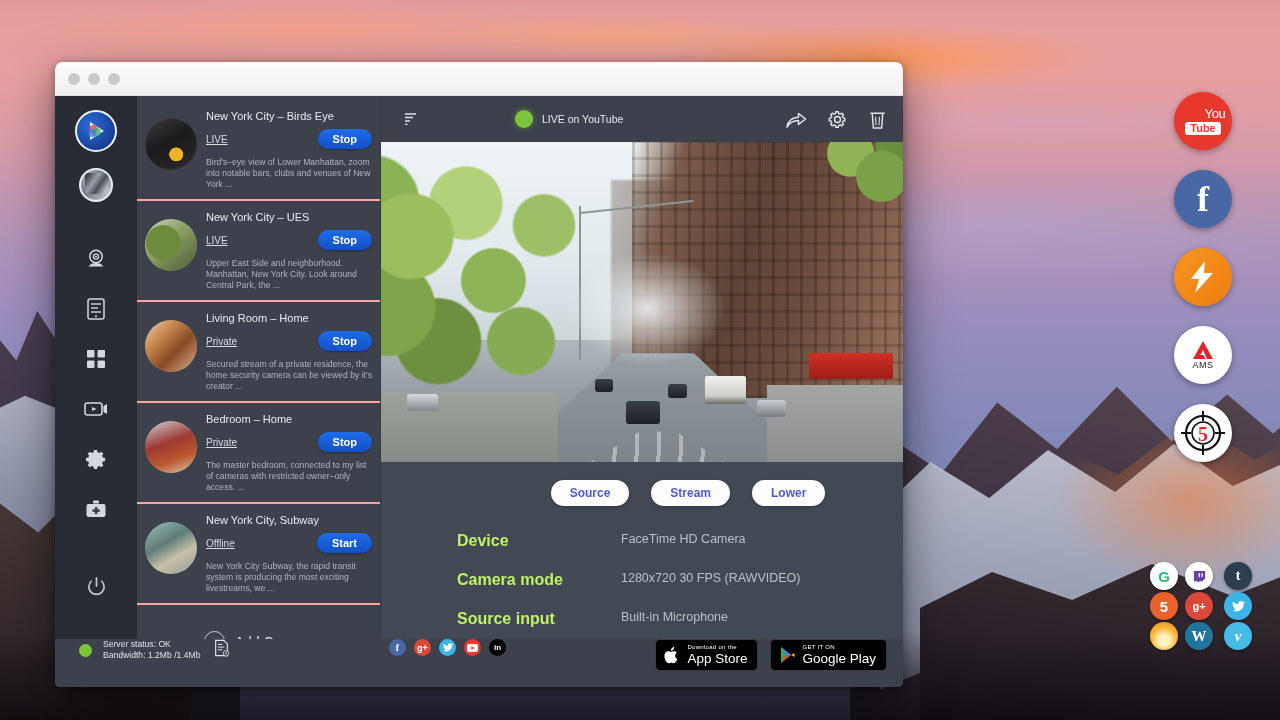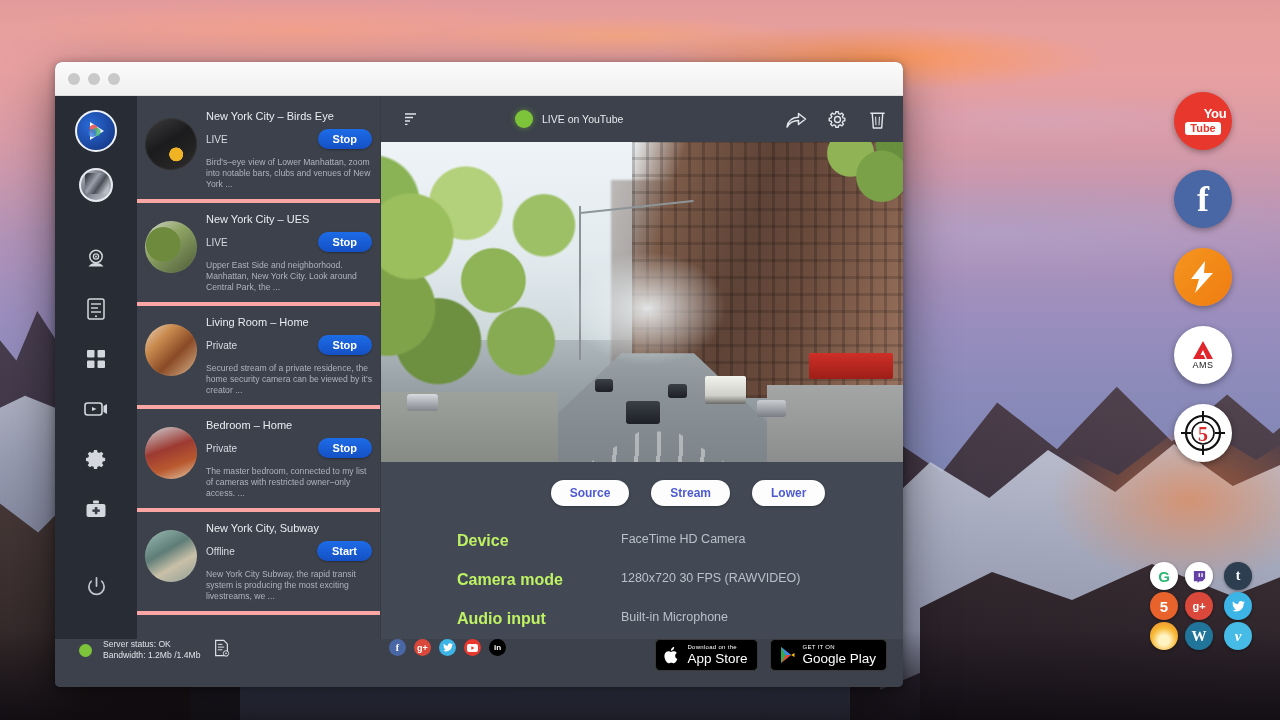--- a/index.html
+++ b/index.html
@@ -85,21 +85,21 @@
     position: absolute; left: 1172px; top: 92px; width: 62px;
     display: flex; flex-direction: column; gap: 20px; align-items: center;
   }
   .dicon {
     width: 58px; height: 58px; border-radius: 50%;
     display: flex; align-items: center; justify-content: center;
     box-shadow: 0 2px 6px rgba(0,0,0,.35);
     overflow: hidden; position: relative;
   }
   .dicon-yt { background: #e8372c; flex-direction: column; gap: 2px; }
-  .yt-word { color:#fff; font-weight: bold; font-size: 13px; line-height: 12px; letter-spacing:-.3px;margin-left:24px;}
+  .yt-word { color:#fff; font-weight: normal; font-size: 13px; line-height: 12px; letter-spacing:-.3px;margin-left:24px;}
   .yt-tube { background:#fff; color:#e8372c; font-weight:bold; font-size:11px;
              padding: 1px 5px; border-radius: 3px; line-height: 11px;}
   .dicon-fb { background:#4a67a5; }
   .fb-f { color:#fff; font-weight:bold; font-size:36px; font-family:"Liberation Serif", serif; line-height:34px; }
   .dicon-wowza { background: linear-gradient(135deg,#f5951e 0%, #ef7d10 100%); }
   .dicon-ams { background:#fff; flex-direction: column; }
   .ams-t { color:#1a1a1a; font-weight:normal; font-size:9px; letter-spacing:.5px;}
   .dicon-five { background:#fff; }
 
   
@@ -166,21 +166,21 @@
 
   
   #listcol {
     width: 244px; flex: 0 0 244px; background: #3c414b;
     display: flex; flex-direction: column; min-height:0;
     border-right: 1px solid #353a43;
   }
   #cam-list { flex: 1; overflow: hidden; padding-top: 4px; }
   .cam-row {
     display: flex; padding: 8px 8px 9px 8px; gap: 9px;
-    border-bottom: 4px solid #fca5a5;
+    border-bottom: 2px solid #fca5a5;
     cursor: pointer;
   }
   .cam-row:first-child{ border-top: none; }
   .thumb {
     width: 52px; height: 52px; border-radius: 50%; flex: 0 0 52px;
     margin-top: 10px; overflow:hidden; box-shadow: inset 0 0 0 1px rgba(255,255,255,.06);
   }
   .t1 { background:
         radial-gradient(circle at 60% 70%, #f0b323 0 14%, rgba(240,179,35,0) 15%),
         linear-gradient(150deg,#3d3d3f 0%, #1b1b1d 45%, #2e2b2a 100%); }
@@ -189,21 +189,21 @@
         linear-gradient(140deg,#cfd6c9 0%, #8fa364 40%, #4c5b38 100%); }
   .t3 { background:
         linear-gradient(135deg,#e8d3bc 0%, #c98a4e 30%, #8a4a26 60%, #d9b48c 100%); }
   .t4 { background:
         linear-gradient(160deg,#cfd3d6 0%, #9c3a32 42%, #b9592f 70%, #e0c6a6 100%); }
   .t5 { background:
         linear-gradient(150deg,#9bbdb5 0%, #5e7d77 40%, #c9c0a8 65%, #8f9c96 100%); }
   .cam-info { flex: 1; min-width: 0; }
   .cam-title { color:#e9ecf1; font-size: 11px; margin: 2px 0 7px 0; white-space:nowrap; overflow:hidden; }
   .cam-mid { display:flex; align-items:center; justify-content: space-between; margin-bottom: 8px;}
-  .cam-state { color:#d8dce2; font-size: 10px; }
+  .cam-state { color:#d8dce2; font-size: 10px; text-decoration: underline; }
   .cam-btn {
     color:#fff; font-size: 11px; font-weight: bold;
     padding: 4px 15px; border-radius: 11px; border: none; cursor:pointer;
     background: linear-gradient(180deg,#1d6ce8 0%, #1450c4 100%);
     box-shadow: 0 1px 2px rgba(0,0,0,.3);
   }
   .cam-desc { color:#aeb4bd; font-size: 8.6px; line-height: 11px; }
 
   #add-camera {
     display:flex; align-items:center; justify-content:center; gap:10px;
@@ -649,21 +649,21 @@
         <div id="details">
           <div class="drow">
             <div class="dlabel">Device</div>
             <div class="dvalue">FaceTime HD Camera</div>
           </div>
           <div class="drow">
             <div class="dlabel">Camera mode</div>
             <div class="dvalue">1280x720 30 FPS (RAWVIDEO)</div>
           </div>
           <div class="drow">
-            <div class="dlabel">Audio input</div>
+            <div class="dlabel">Source input</div>
             <div class="dvalue">Built-in Microphone</div>
           </div>
         </div>
       </div>
     </div>
 
     <div id="footer">
       <div id="footer-left">
         <div class="dot-srv"></div>
         <div>

